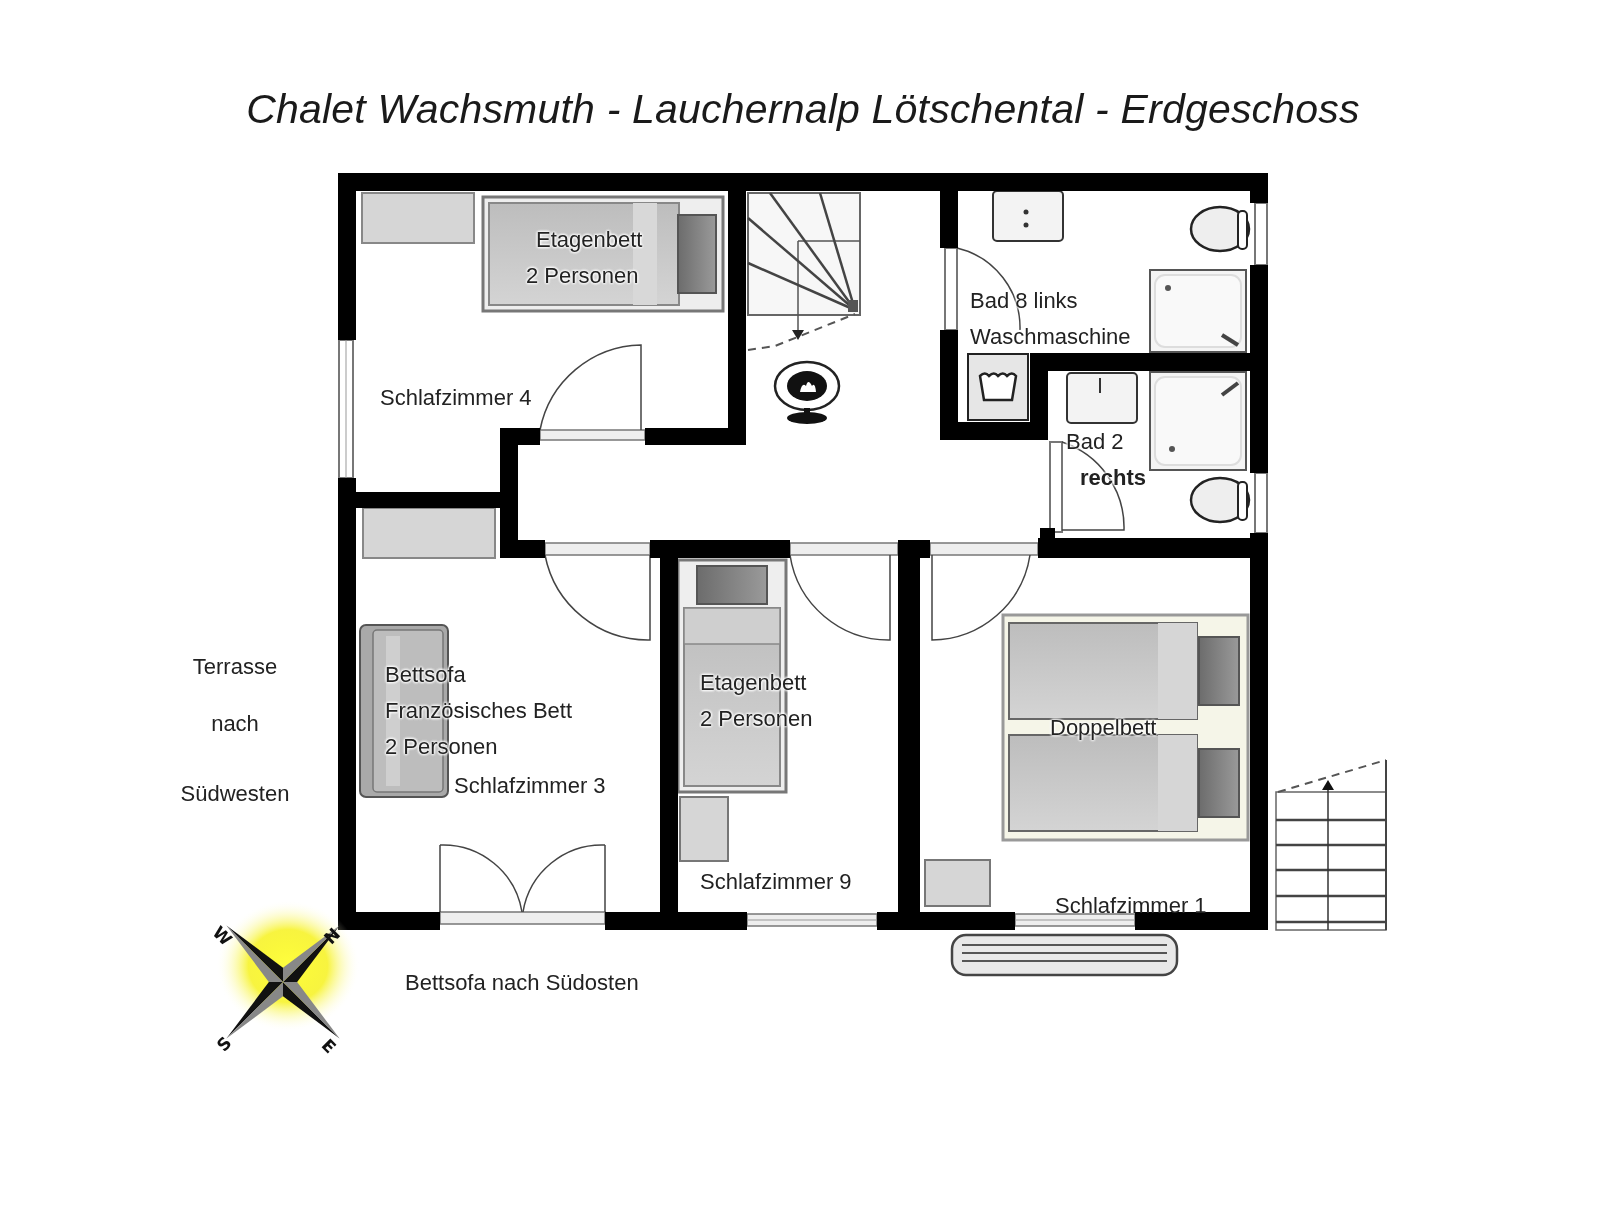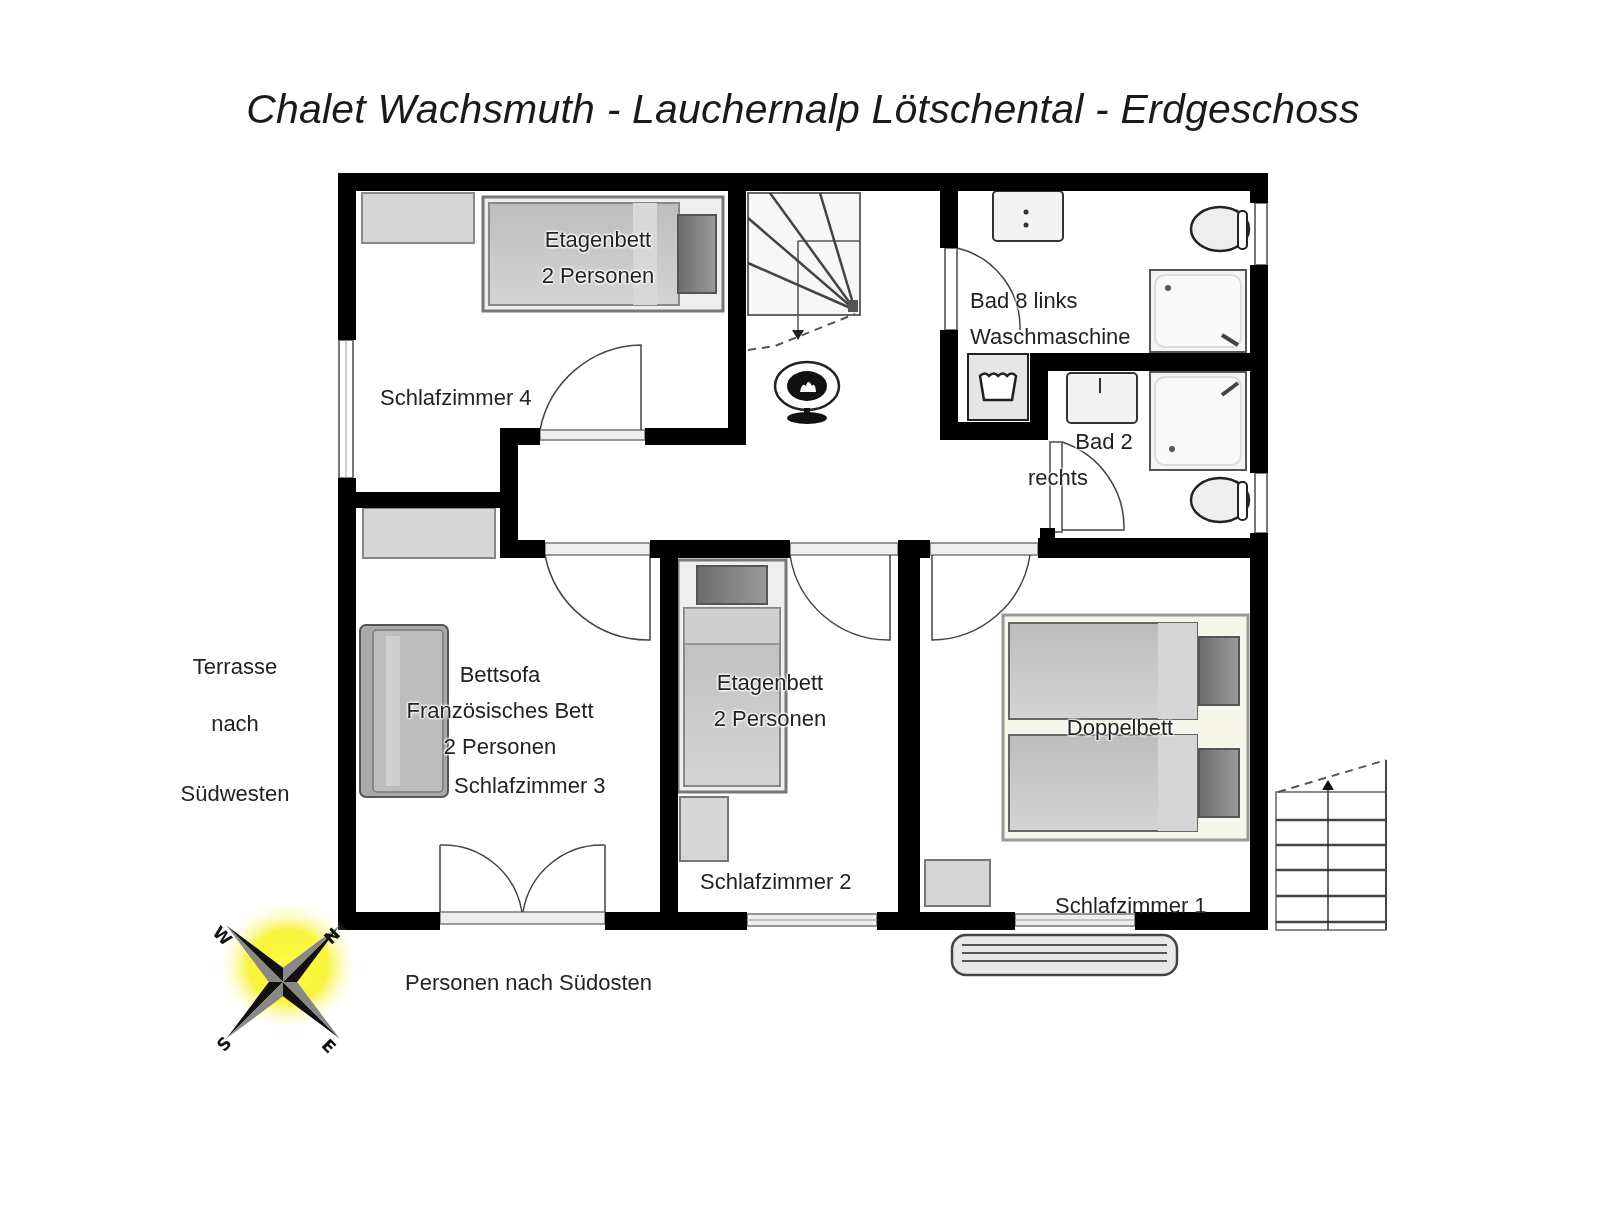--- a/index.html
+++ b/index.html
@@ -1,19 +1,19 @@
 <!DOCTYPE html>
 <html><head>
 <meta charset="utf-8">
 <style>
   html, body { margin: 0; padding: 0; background: #ffffff; }
   body { width: 1606px; height: 1205px; position: relative; overflow: hidden; font-family: "Liberation Sans", sans-serif; }
   #plan { position: absolute; left: 0; top: 0; width: 1606px; height: 1205px; }
   .title { position: absolute; left: 0; width: 1606px; top: 86px; text-align: center; font-size: 41px; color: #1a1a1a; letter-spacing: 0.2px; font-style: italic; }
-  .lbl { position: absolute; font-size: 22px; color: #222; white-space: nowrap; line-height: 36px; text-align: center; }
+  .lbl { position: absolute; font-size: 22px; color: #222; white-space: nowrap; line-height: 36px; text-align: left; }
   .lbl.halo { text-shadow: 0 0 3px #fff, 0 0 3px #fff, 0 0 3px #fff, 0 0 3px #fff; }
   .outside { position: absolute; font-size: 22px; color: #222; text-align: center; line-height: 36px; }
   .compass-letter { position: absolute; font-size: 17px; font-weight: bold; color: #111; font-family: "DejaVu Sans", sans-serif; }
 </style>
 </head>
 <body>
 
 <svg id="plan" viewBox="0 0 1606 1205" xmlns="http://www.w3.org/2000/svg">
   <defs>
     <radialGradient id="sunGlow" cx="50%" cy="50%" r="50%">
@@ -233,35 +233,35 @@
 <div class="title">Chalet Wachsmuth - Lauchernalp Lötschental - Erdgeschoss</div>
 
 <div class="lbl halo" style="left:536px; top:222px; width:124px;">Etagenbett</div>
 <div class="lbl halo" style="left:526px; top:258px; width:144px;">2 Personen</div>
 <div class="lbl" style="left:380px; top:380px;">Schlafzimmer 4</div>
 
 <div class="lbl halo" style="left:970px; top:283px; text-align:left;">Bad 8 links</div>
 <div class="lbl halo" style="left:970px; top:319px; text-align:left;">Waschmaschine</div>
 
 <div class="lbl halo" style="left:1066px; top:424px; width:76px;">Bad 2</div>
-<div class="lbl halo" style="left:1020px; top:460px; width:76px;">rechts</div>
+<div class="lbl halo" style="left:1080px; top:460px; width:76px;font-weight:bold;">rechts</div>
 
 <div class="lbl halo" style="left:385px; top:657px; width:230px;">Bettsofa</div>
 <div class="lbl halo" style="left:385px; top:693px; width:230px;">Französisches Bett</div>
 <div class="lbl halo" style="left:385px; top:729px; width:230px;">2 Personen</div>
 <div class="lbl" style="left:454px; top:768px;">Schlafzimmer 3</div>
 
 <div class="lbl halo" style="left:700px; top:665px; width:140px;">Etagenbett</div>
 <div class="lbl halo" style="left:700px; top:701px; width:140px;">2 Personen</div>
-<div class="lbl" style="left:700px; top:864px;">Schlafzimmer 2</div>
+<div class="lbl" style="left:700px; top:864px;">Schlafzimmer 9</div>
 
 <div class="lbl halo" style="left:1050px; top:710px; width:140px;">Doppelbett</div>
 <div class="lbl" style="left:1055px; top:864px;margin-top:24px;">Schlafzimmer 1</div>
 
 <div class="outside" style="left:160px; top:649px; width:150px;">Terrasse</div>
 <div class="outside" style="left:160px; top:706px; width:150px;">nach</div>
 <div class="outside" style="left:160px; top:768px; width:150px;margin-top:8px;">Südwesten</div>
-<div class="outside" style="left:405px; top:965px; text-align:left;">Personen nach Südosten</div>
+<div class="outside" style="left:405px; top:965px; text-align:left;">Bettsofa nach Südosten</div>
 
 <div class="compass-letter" style="left:213px; top:926px; transform:rotate(45deg);">W</div>
 <div class="compass-letter" style="left:325px; top:926px; transform:rotate(-45deg);">N</div>
 <div class="compass-letter" style="left:218px; top:1034px; transform:rotate(-45deg);">S</div>
 <div class="compass-letter" style="left:323px; top:1036px; transform:rotate(45deg);">E</div>
 
 </body></html>

